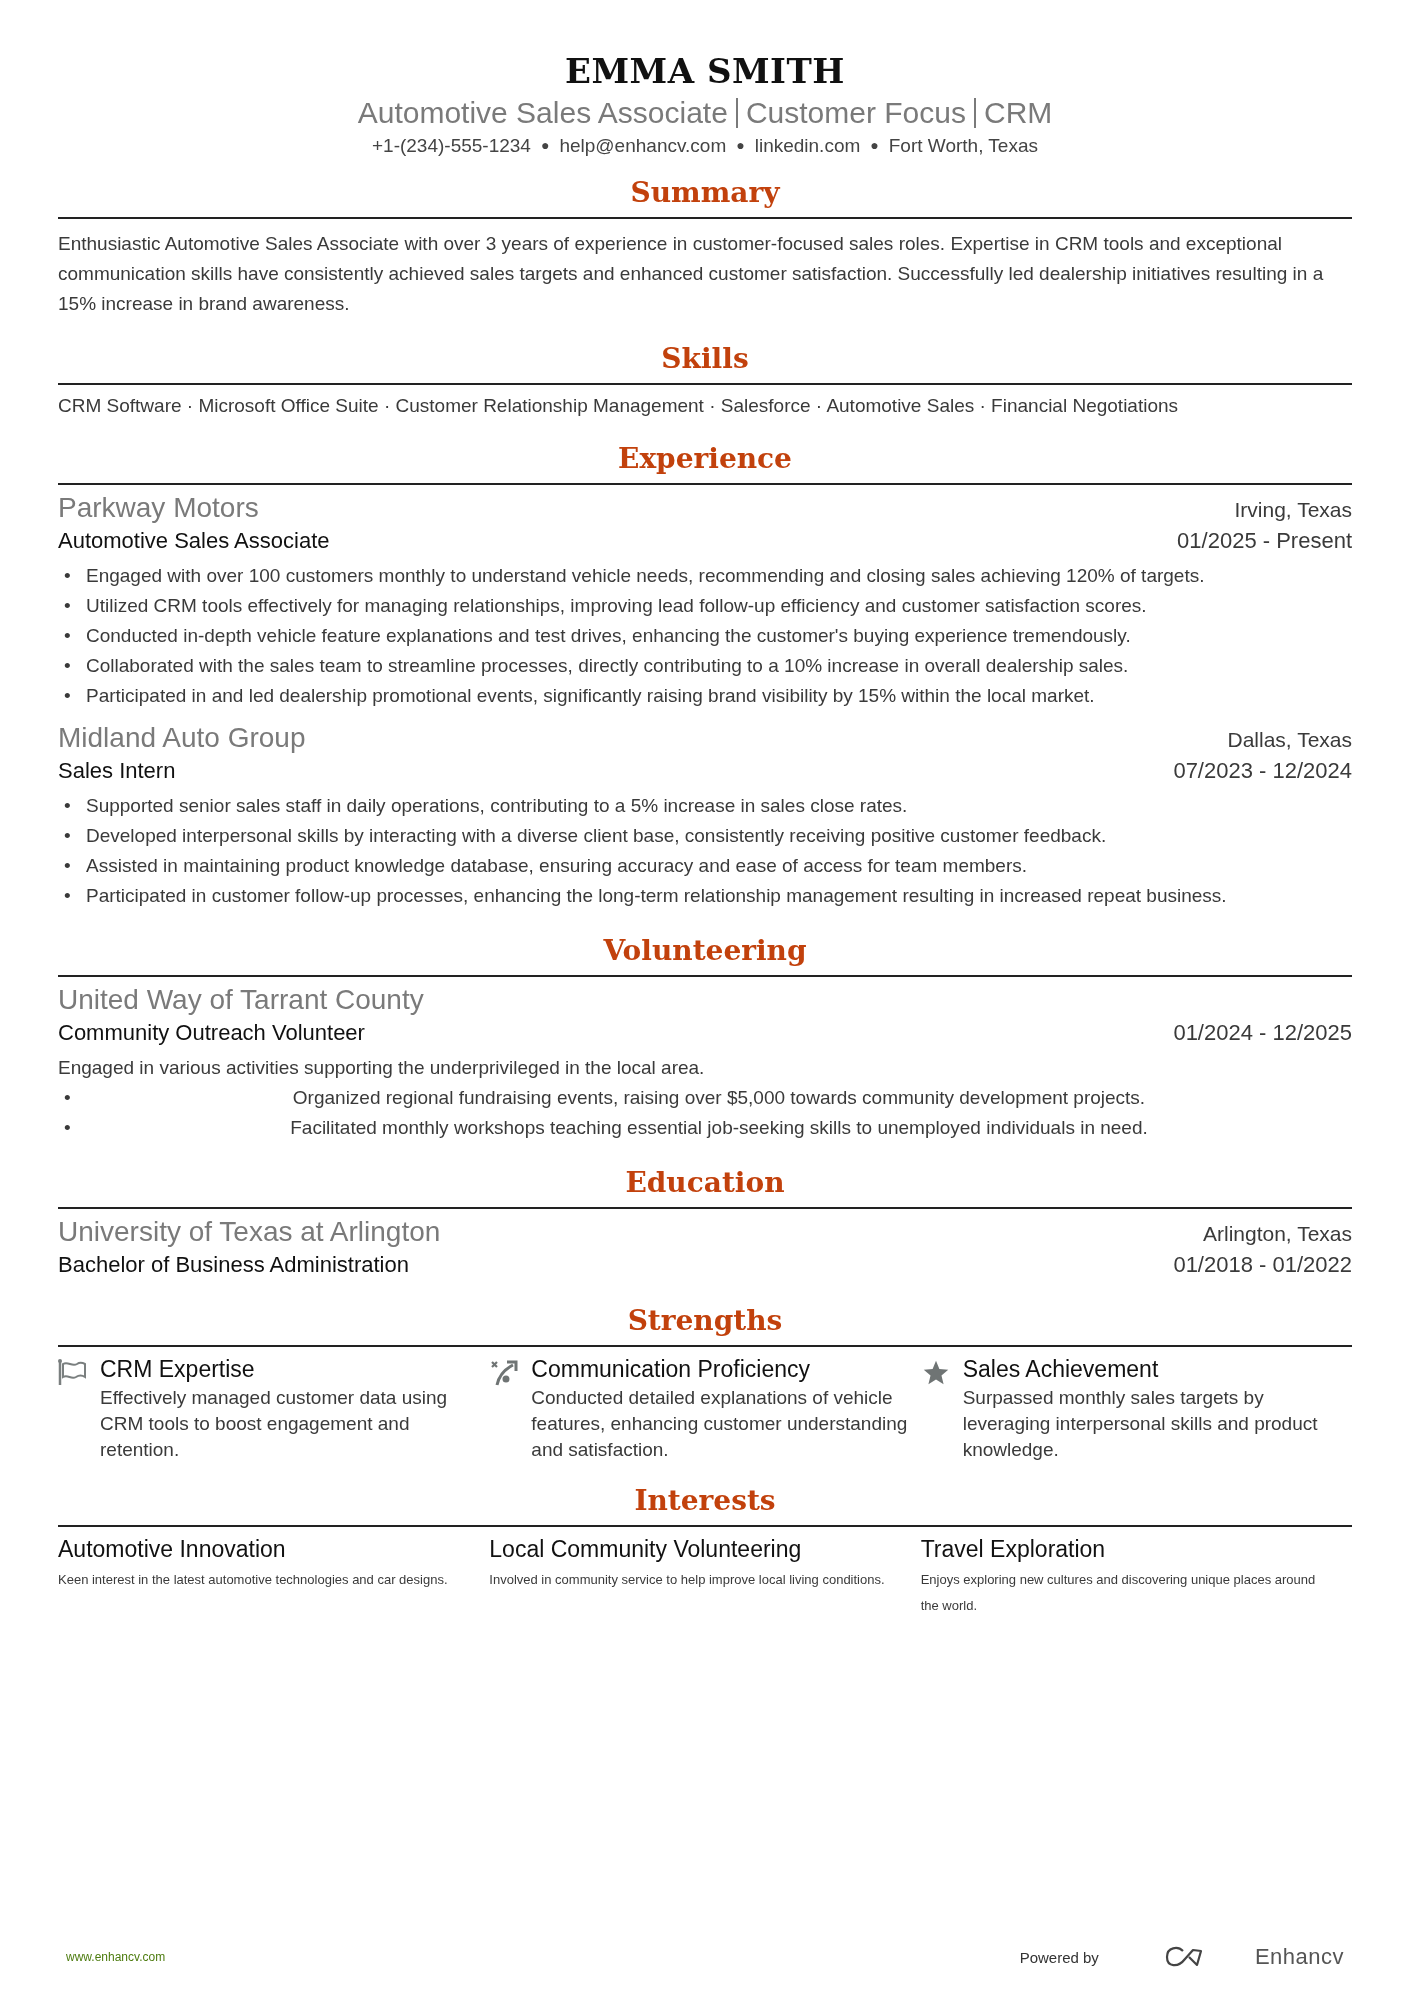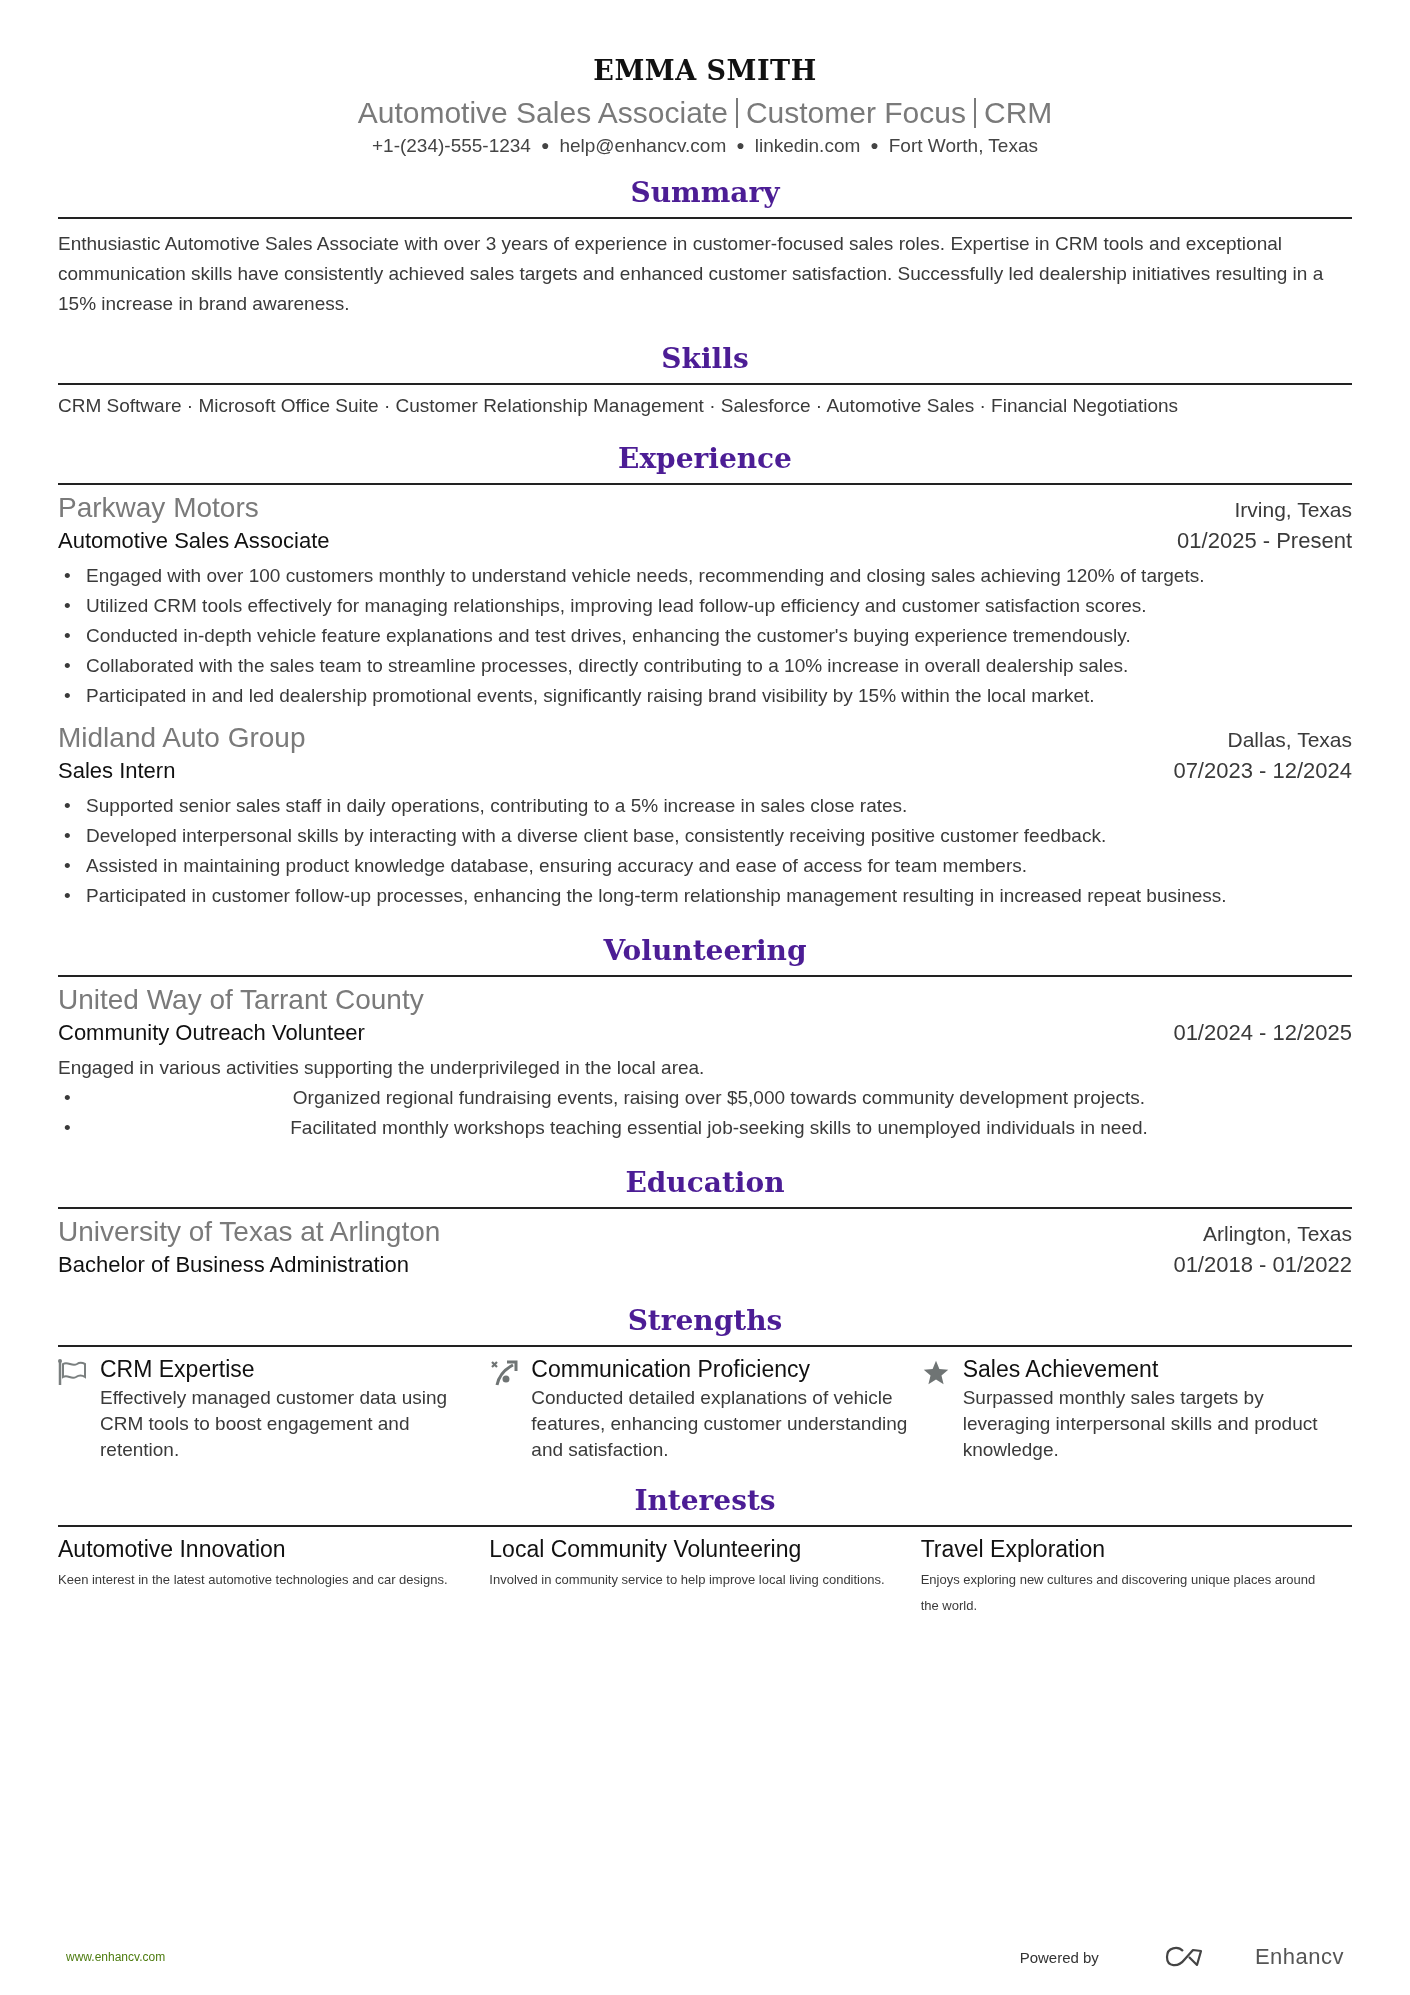--- a/index.html
+++ b/index.html
@@ -1,25 +1,25 @@
 <!DOCTYPE html>
 <html><head>
 <meta charset="utf-8">
 <style>
   html, body { margin: 0; padding: 0; background: #ffffff; }
   body { width: 1410px; height: 1995px; position: relative; font-family: "Liberation Sans", sans-serif; color: #3a3a3a; }
   .page { position: absolute; left: 58px; top: 0; width: 1294px; }
   .header { text-align: center; padding-top: 50px; }
-  .name { font-family: "DejaVu Serif", serif; font-weight: bold; font-size: 27px; color: #111; letter-spacing: 0.5px; line-height: 42px; }
+  .name { font-family: "DejaVu Serif", serif; font-weight: bold; font-size: 34px; color: #111; letter-spacing: 0.5px; line-height: 42px; }
   .title { font-size: 30px; color: #7a7a7a; line-height: 38px; margin-top: 2px; }
   .title .sep { display: inline-block; width: 2px; height: 30px; background: #7a7a7a; vertical-align: -5px; margin: 0 8px; }
   .contacts { font-size: 19px; color: #444; line-height: 26px; margin-top: 0px; }
   .contacts .dot { margin: 0 10px; font-size: 14px; vertical-align: 2px; }
 
-  .section-title { font-family: "DejaVu Serif", serif; font-weight: bold; font-size: 28px; color: #4c1d95; text-align: center; line-height: 36px; }
+  .section-title { font-family: "DejaVu Serif", serif; font-weight: bold; font-size: 28px; color: #c2410c; text-align: center; line-height: 36px; }
   .rule { height: 2px; background: #222; margin-top: 6px; }
   .body-text { font-size: 19px; line-height: 30px; color: #3a3a3a; }
 
   .row { display: flex; justify-content: space-between; align-items: baseline; }
   .company { font-size: 28px; color: #7a7a7a; line-height: 34px; }
   .loc { font-size: 21px; color: #3a3a3a; line-height: 30px; }
   .role { font-size: 22px; color: #111; line-height: 32px; }
   .dates { font-size: 22px; color: #3a3a3a; line-height: 32px; }
 
   ul.bullets { list-style: none; margin: 4px 0 0 0; padding: 0; }

